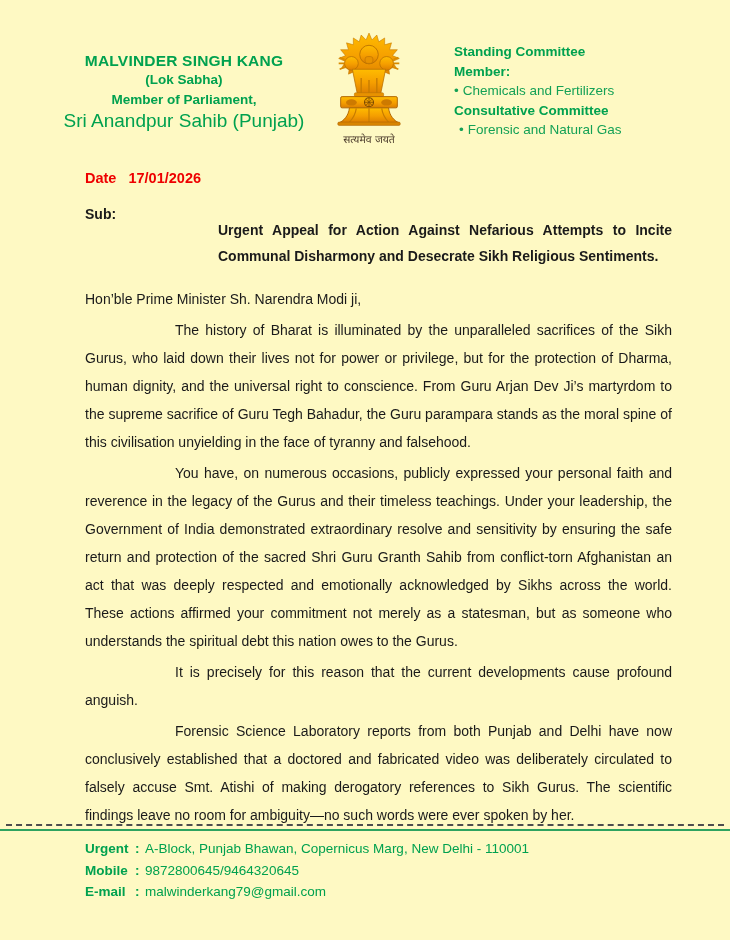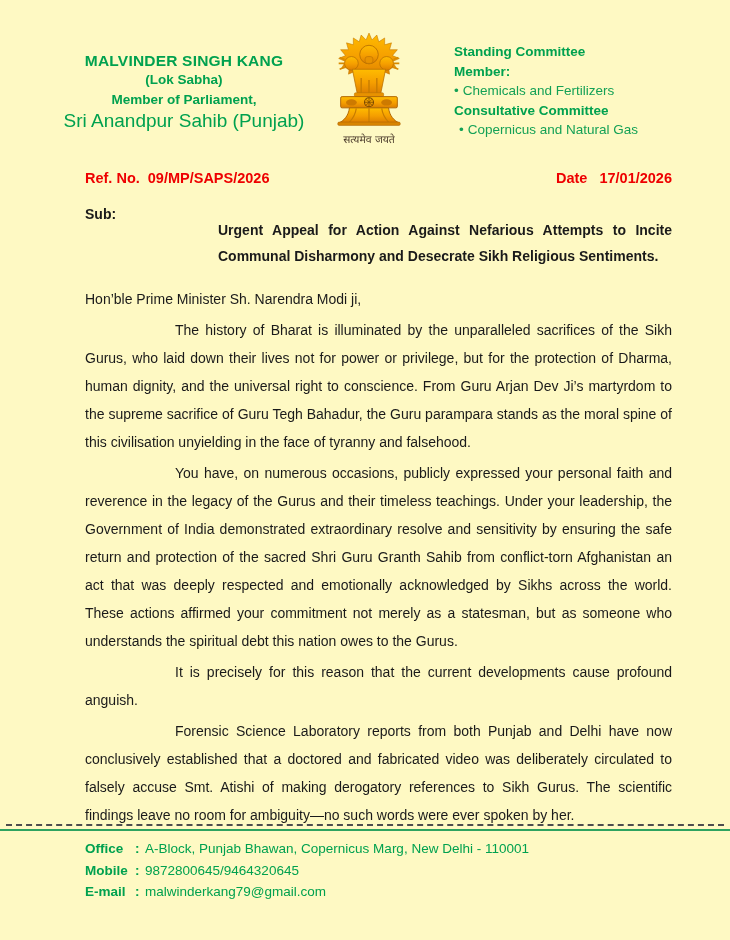--- a/index.html
+++ b/index.html
@@ -99,29 +99,26 @@
     </div>
 
     <div class="lh-right">
       <div class="g-bold">Standing Committee</div>
       <div class="g-bold">Member:</div>
       <div class="g-item">
         <span class="bullet">•</span><span>Chemicals and Fertilizers</span>
       </div>
       <div class="g-bold">Consultative Committee</div>
       <div class="g-item indent2">
-        <span class="bullet">•</span><span>Copernicus and Natural Gas</span>
+        <span class="bullet">•</span><span>Forensic and Natural Gas</span>
       </div>
     </div>
   </header>
 
   <div class="refrow">
-    <div>
-      <span class="ref-label">Ref. No.</span><span>09/MP/SAPS/2026</span>
-    </div>
     <div>
       <span class="date-label">Date</span><span>17/01/2026</span>
     </div>
   </div>
 
   <div class="subject">
     <div class="sub-label">Sub:</div>
     <div class="sub-text">Urgent Appeal for Action Against Nefarious Attempts to Incite Communal Disharmony and Desecrate Sikh Religious Sentiments.</div>
   </div>
 
@@ -131,21 +128,21 @@
     <p class="para">You have, on numerous occasions, publicly expressed your personal faith and reverence in the legacy of the Gurus and their timeless teachings. Under your leadership, the Government of India demonstrated extraordinary resolve and sensitivity by ensuring the safe return and protection of the sacred Shri Guru Granth Sahib from conflict-torn Afghanistan an act that was deeply respected and emotionally acknowledged by Sikhs across the world. These actions affirmed your commitment not merely as a statesman, but as someone who understands the spiritual debt this nation owes to the Gurus.</p>
     <p class="para">It is precisely for this reason that the current developments cause profound anguish.</p>
     <p class="para">Forensic Science Laboratory reports from both Punjab and Delhi have now conclusively established that a doctored and fabricated video was deliberately circulated to falsely accuse Smt. Atishi of making derogatory references to Sikh Gurus. The scientific findings leave no room for ambiguity—no such words were ever spoken by her.</p>
   </main>
 
   <footer class="ftr">
     <div class="sep-dark"></div>
     <div class="sep-green"></div>
     <div class="ftr-rows">
       <div class="frow">
-        <span class="flabel">Office</span><span class="fcolon">:</span><span>A-Block, Punjab Bhawan, Copernicus Marg, New Delhi - 110001</span>
+        <span class="flabel">Urgent</span><span class="fcolon">:</span><span>A-Block, Punjab Bhawan, Copernicus Marg, New Delhi - 110001</span>
       </div>
       <div class="frow">
         <span class="flabel">Mobile</span><span class="fcolon">:</span><span>9872800645/9464320645</span>
       </div>
       <div class="frow">
         <span class="flabel">E-mail</span><span class="fcolon">:</span><span>malwinderkang79@gmail.com</span>
       </div>
     </div>
   </footer>
 

